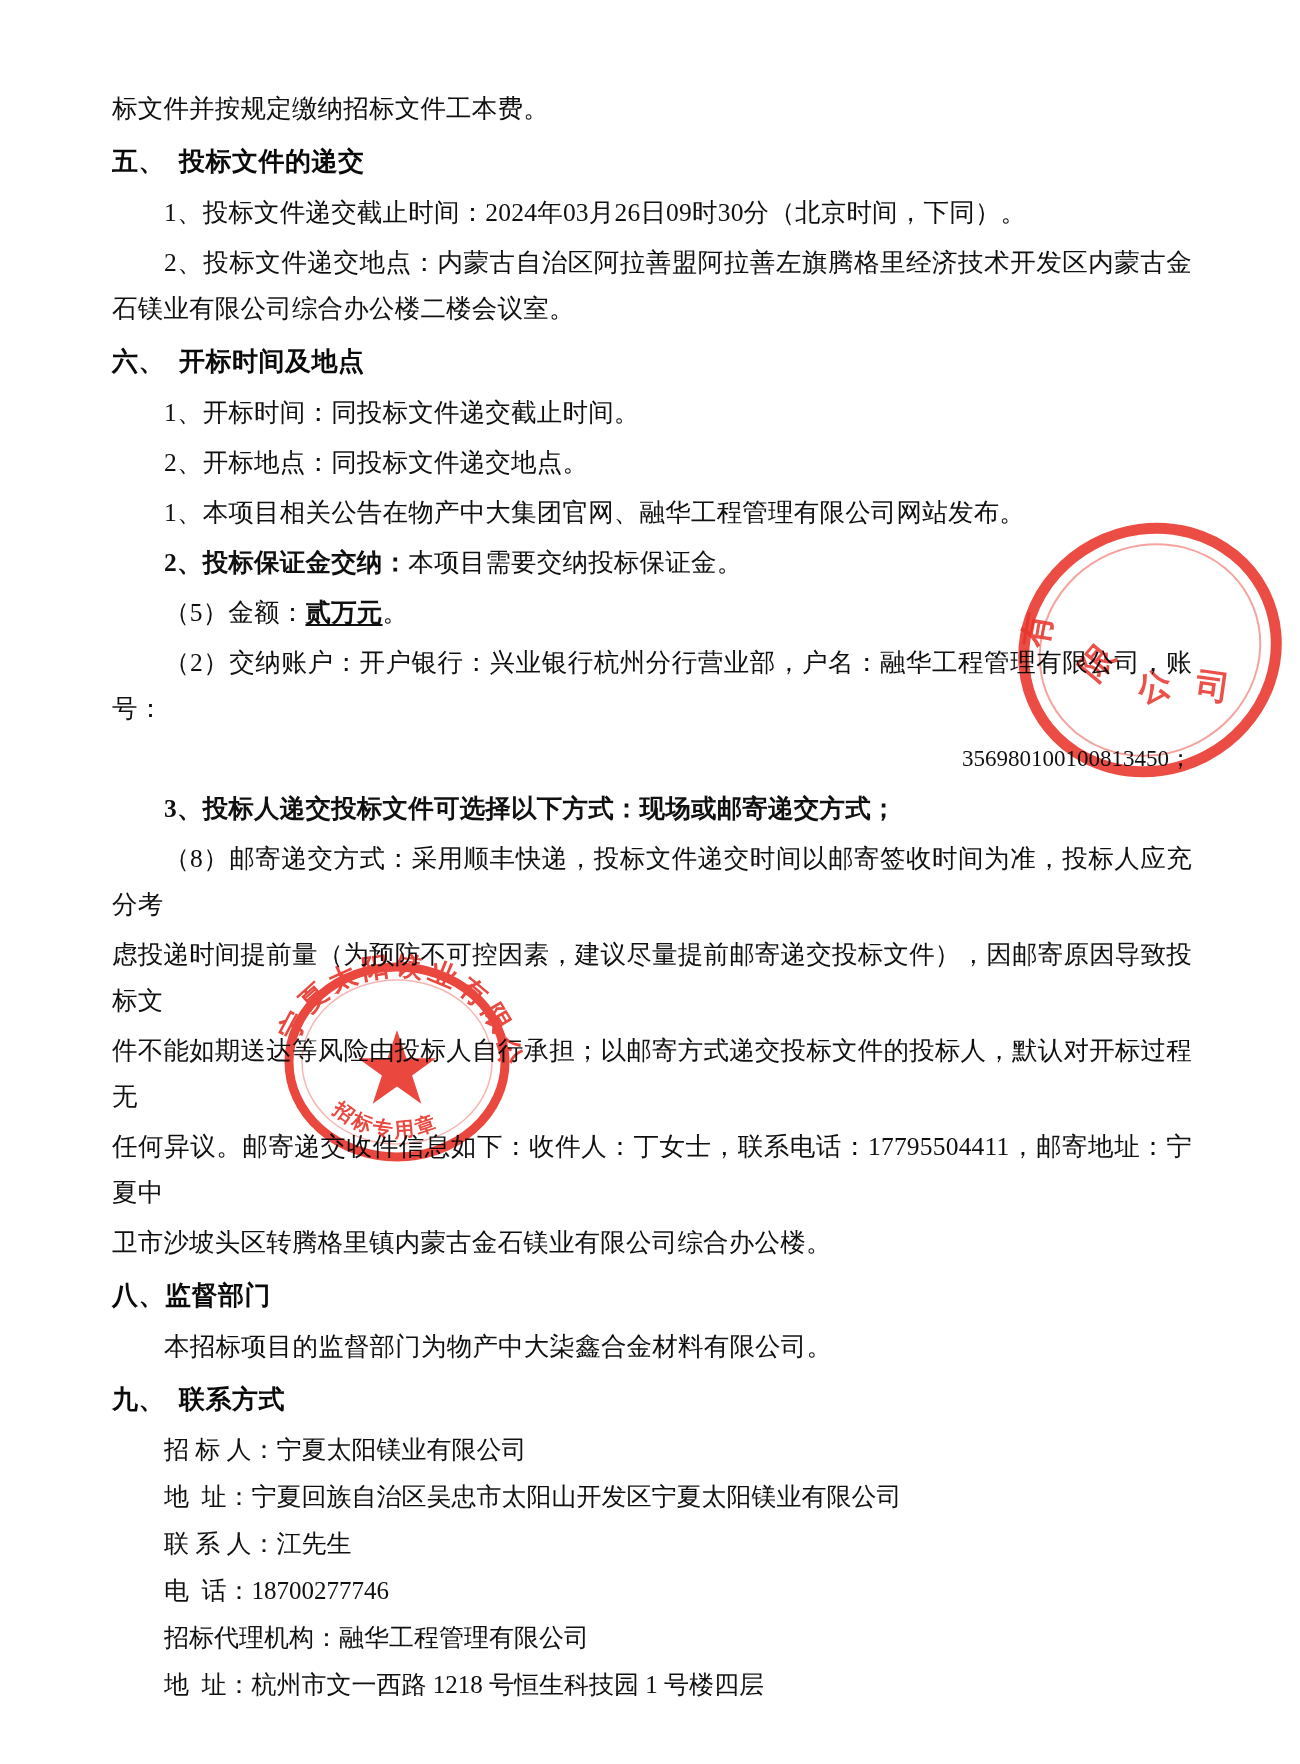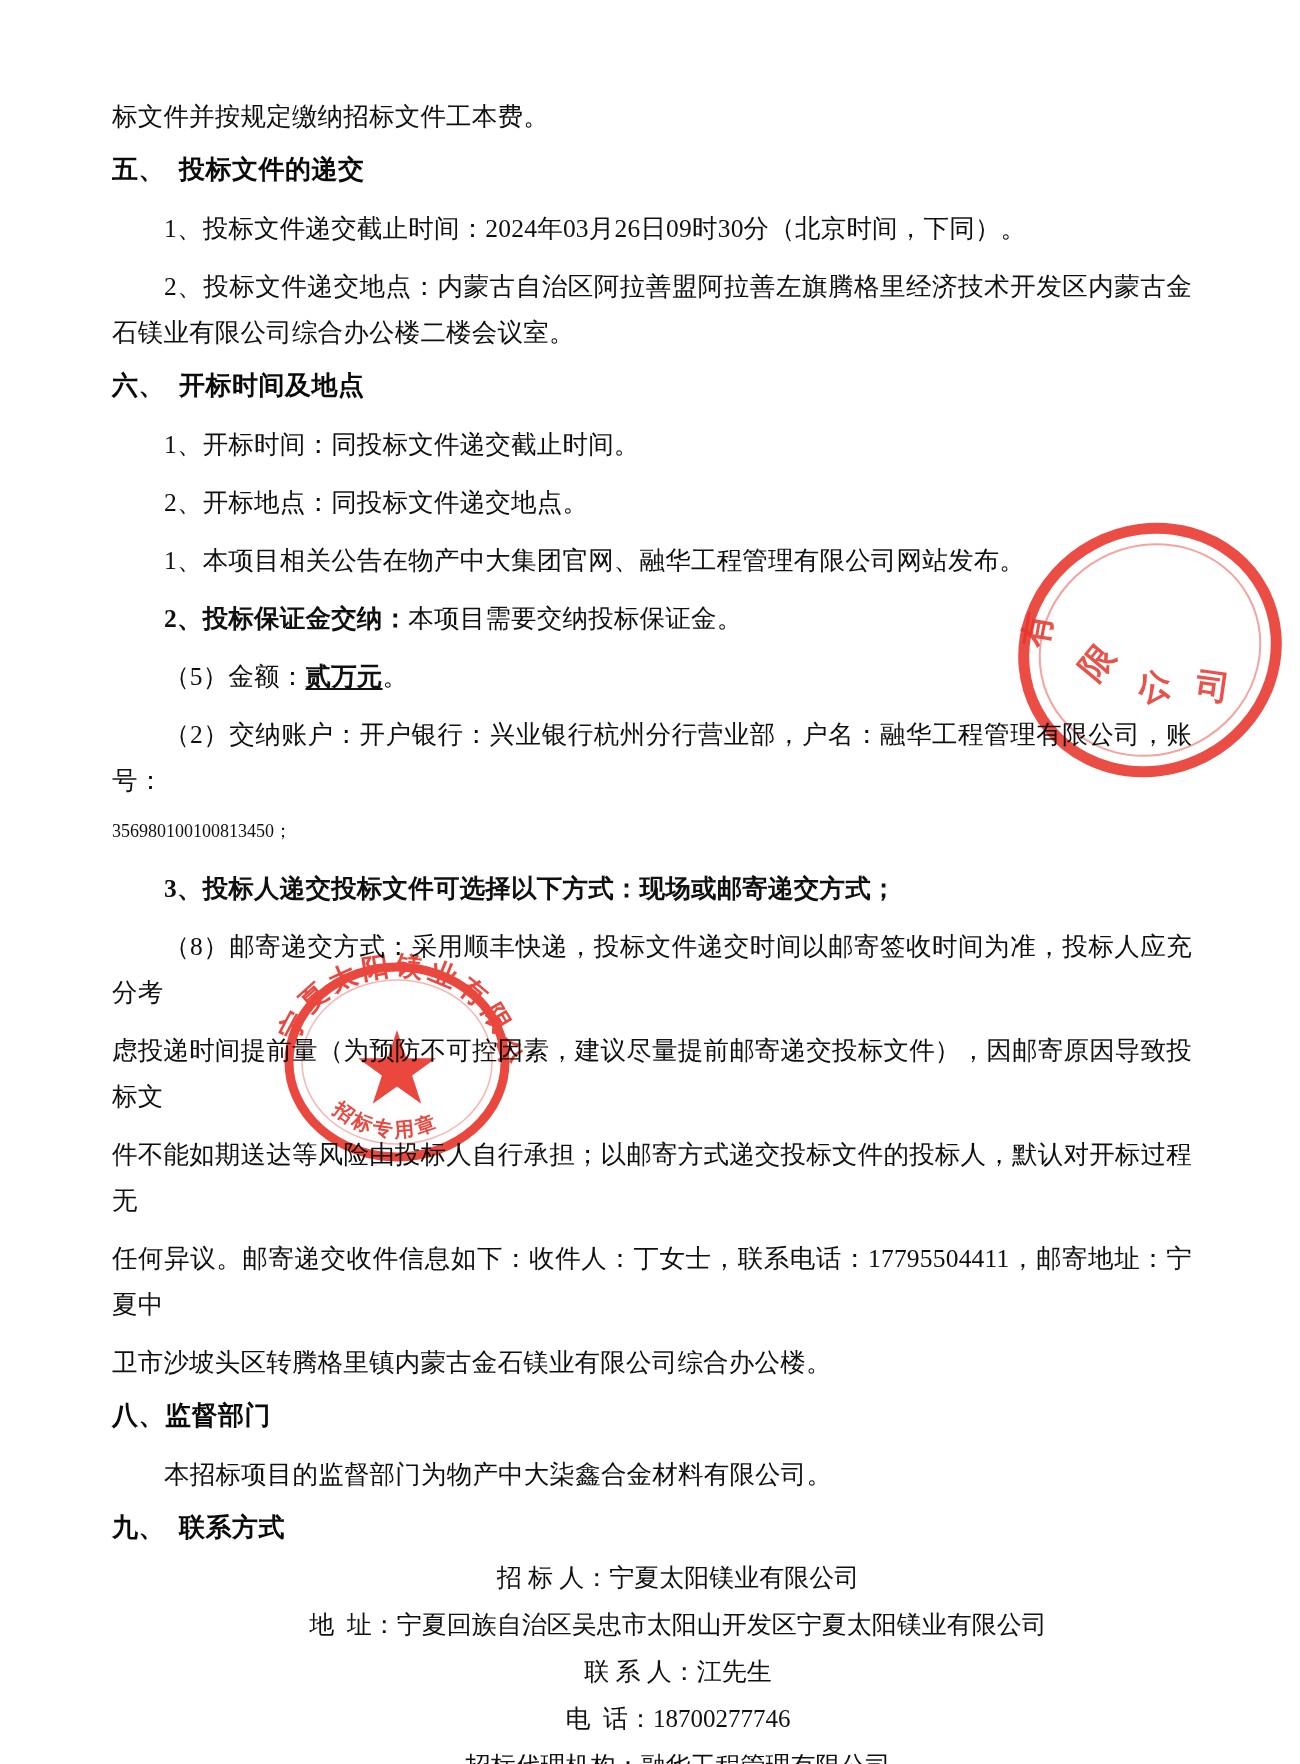--- a/index.html
+++ b/index.html
@@ -21,21 +21,21 @@
     position: absolute;
     left: 112px;
     top: 82px;
     width: 1080px;
   }
   
   .para {
     font-size: 25.5px;
     line-height: 46px;
     color: #101010;
-    margin: 12px 0 4px 0;
+    margin: 4px 0 4px 0;
     text-align: justify;
     letter-spacing: 0.2px;
     white-space: pre-wrap;
   }
   .para.cont {        
     text-indent: 0;
   }
   .para.ind1 {        
     text-indent: 52px;
   }
@@ -65,28 +65,28 @@
     font-weight: bold;
   }
   
   .contact-line {
     font-size: 25px;
     line-height: 47px;
     color: #101010;
     margin: 0;
     text-indent: 52px;
     white-space: pre;
-    text-align: center;
   }
   .acct-line {
-    font-size: 18px;
+    font-size: 23px;
     line-height: 46px;
     color: #101010;
     margin: 0 0 4px 0;
     text-indent: 0;
+    text-align: right;
   }
   
   .seal {
     position: absolute;
     pointer-events: none;
     mix-blend-mode: multiply;
   }
   .seal-right {
     left: 1000px;
     top: 505px;

